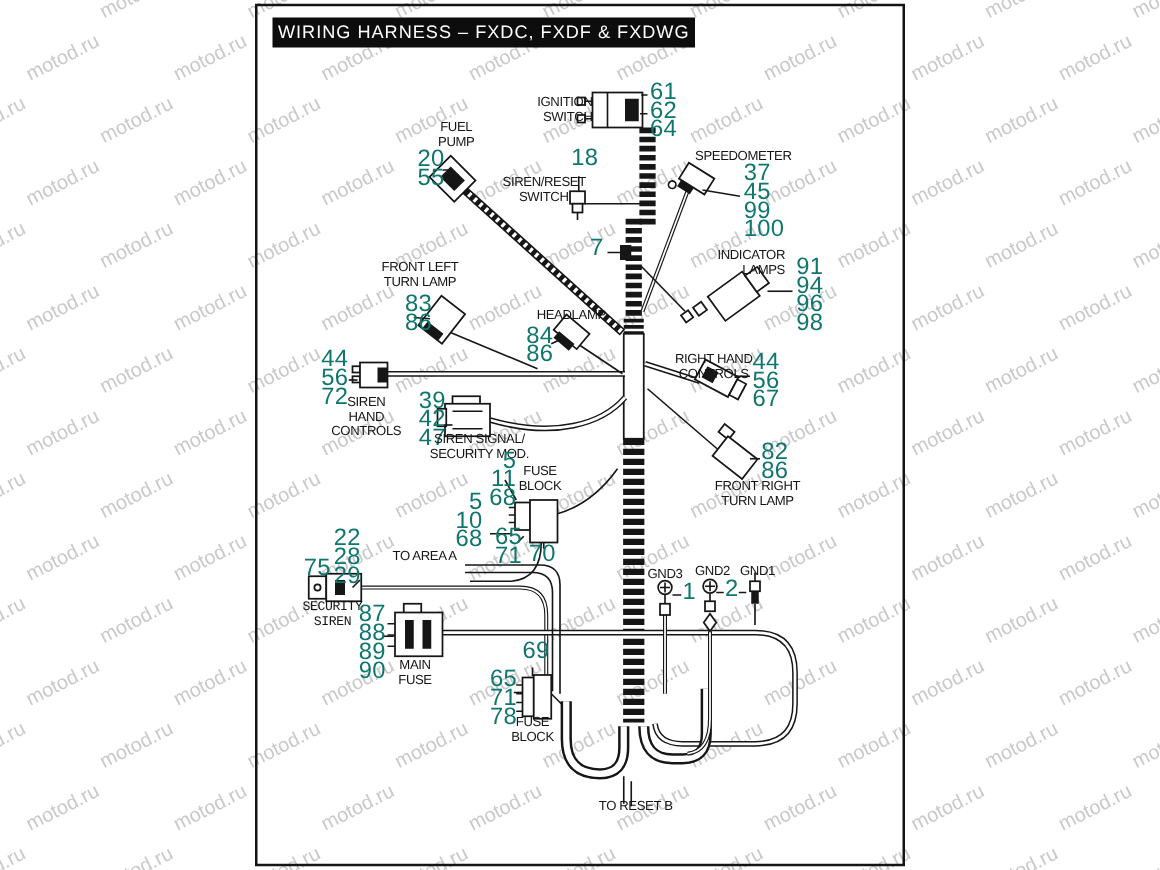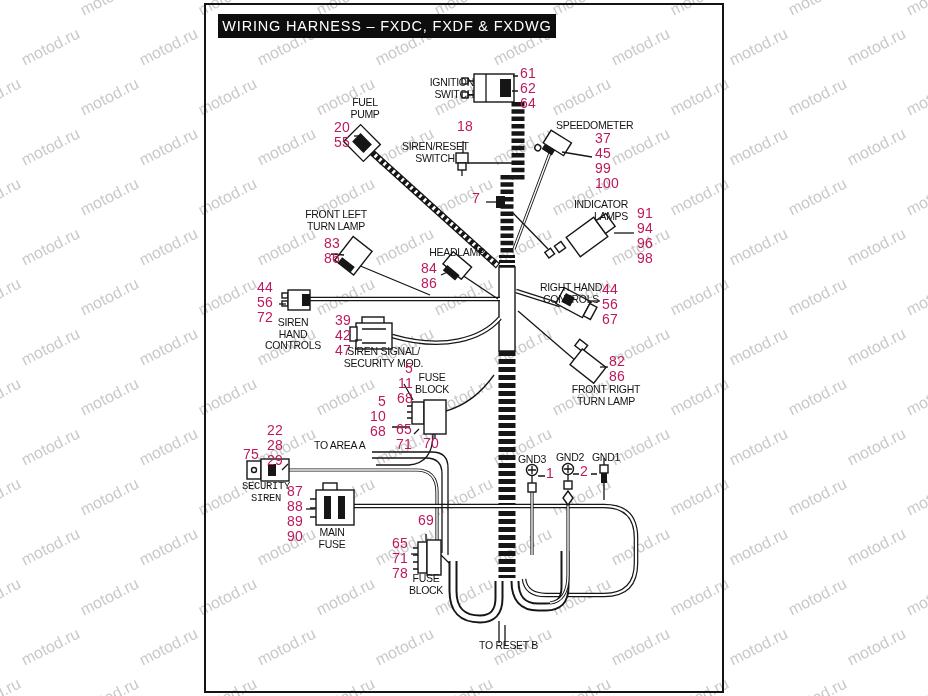--- a/index.html
+++ b/index.html
@@ -26,21 +26,21 @@
     display:flex;align-items:center;justify-content:center;
     font-size:14.5px;letter-spacing:0.8px;
   }
   #diagram-svg{position:absolute;left:204px;top:3px;z-index:4;}
   #labels{position:absolute;inset:0;z-index:5;pointer-events:none;}
   .lbl{
     position:absolute;font-size:10.5px;line-height:11.5px;color:#141414;
     white-space:pre-line;letter-spacing:-0.3px;
   }
   .num{
-    position:absolute;font-size:14px;line-height:15px;color:#be185d;
+    position:absolute;font-size:19px;line-height:15px;color:#0f766e;
     white-space:pre-line;letter-spacing:0.2px;
   }
   .ctr{text-align:center;}
   .rgt{text-align:right;}
   
   .w1{stroke:#161616;stroke-width:1.3;fill:none;}
   .tubeA{stroke:#161616;stroke-width:4.6;fill:none;}
   .tubeAw{stroke:#ffffff;stroke-width:2.2;fill:none;}
   .tubeB{stroke:#161616;stroke-width:9;fill:none;}
   .tubeBw{stroke:#ffffff;stroke-width:5;fill:none;}

